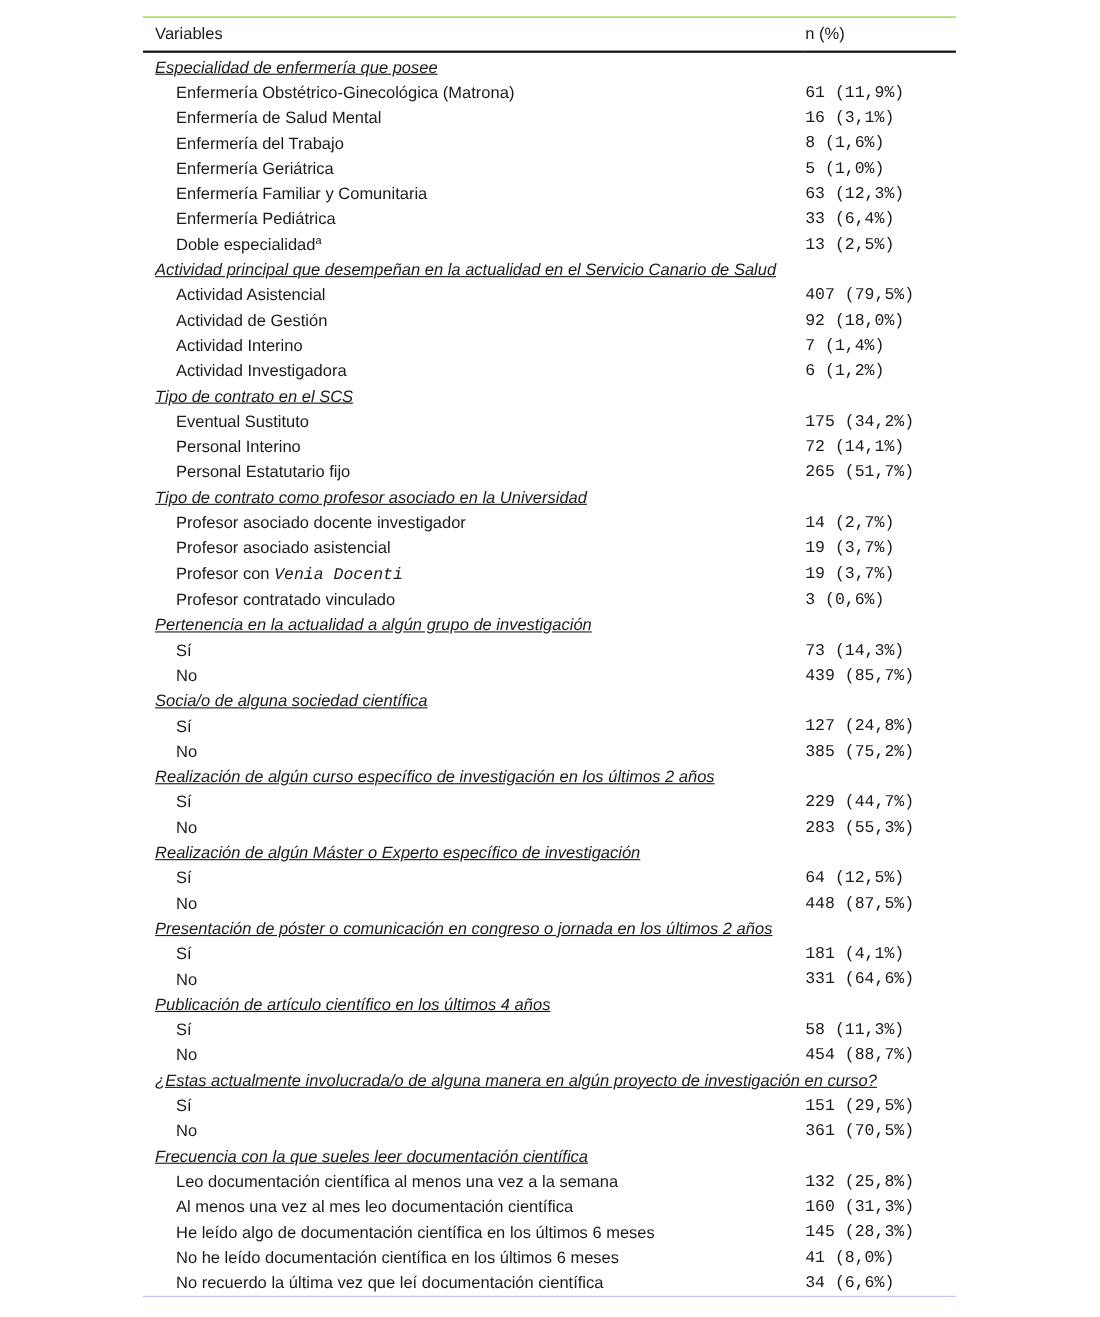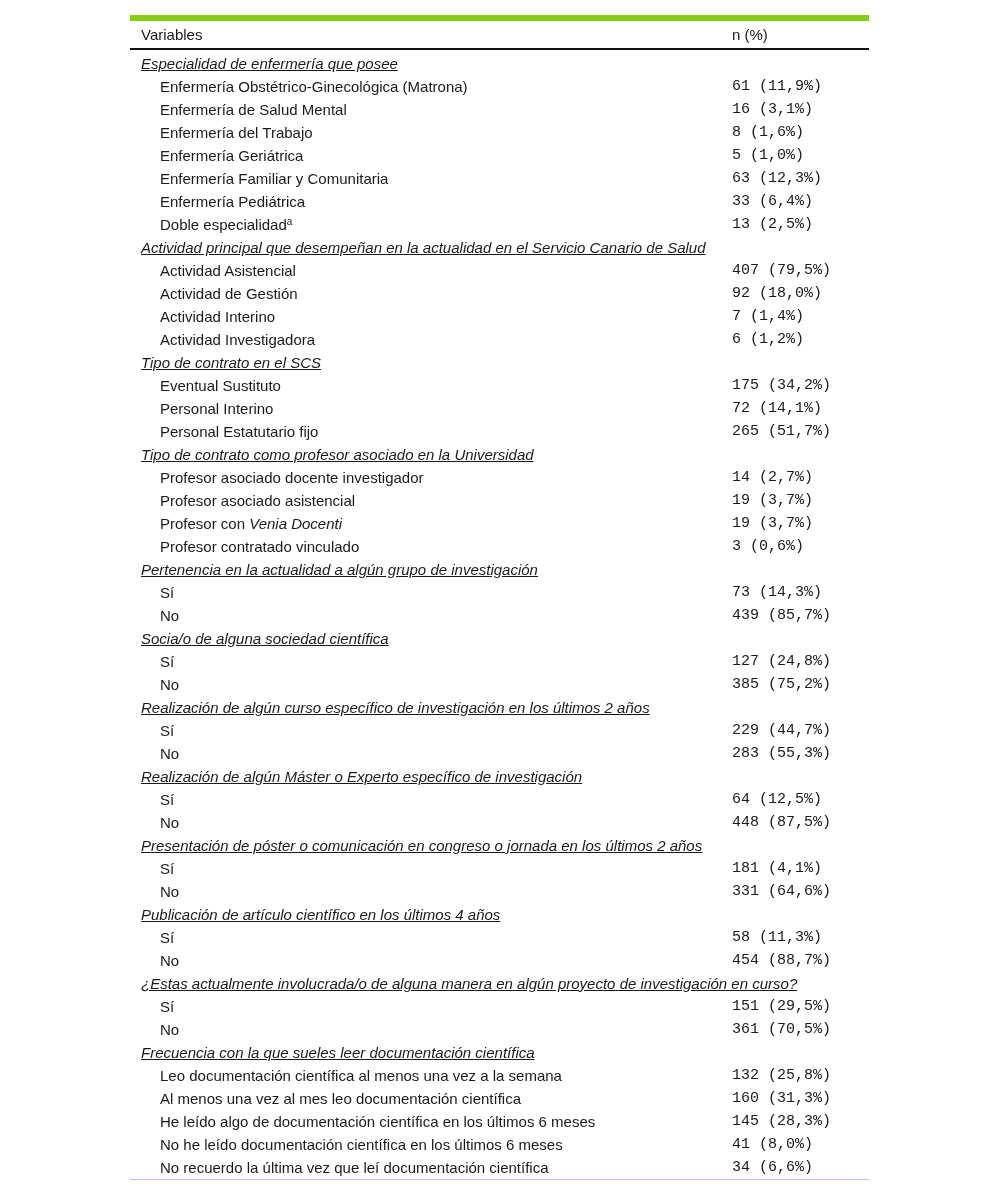--- a/index.html
+++ b/index.html
@@ -1,29 +1,29 @@
 <!DOCTYPE html>
 <html><head>
 <meta charset="utf-8">
 <style>
   html, body { margin: 0; padding: 0; background: #ffffff; }
   body { width: 1000px; height: 1197px; position: relative; font-family: "Liberation Sans", sans-serif; color: #1a1a1a; }
   .tbl { position: absolute; left: 130px; top: 15px; width: 739px; border-collapse: collapse; font-size: 15px; }
   .tbl thead tr { height: 31px; }
-  .tbl thead th { font-weight: normal; text-align: left; padding: 0 0 0 11px; border-top: 6px solid #84cc16; border-bottom: 2px solid #111; vertical-align: middle; }
+  .tbl thead th { font-weight: normal; text-align: left; padding: 0 0 0 11px; border-top: 1px solid #84cc16; border-bottom: 2px solid #111; vertical-align: middle; }
   .tbl tbody tr { height: 23px; }
   .tbl td { padding: 0; vertical-align: middle; white-space: nowrap; line-height: 23px; }
   .tbl td.var { padding-left: 11px; }
   .tbl td.val { width: 137px; font-family: Liberation Mono, monospace; }
   .tbl tr.group td.var { font-style: italic; text-decoration: underline; }
   .tbl tr.item td.var { padding-left: 30px; }
   .tbl tbody tr:last-child td { border-bottom: 1px solid #c4b5fd; }
   .tbl tbody tr.first td { padding-top: 2px; }
   sup { font-size: 10px; vertical-align: 5px; line-height: 0; }
-  em { font-style: italic; }
+  em { font-style: italic; font-family: Liberation Mono, monospace; }
 </style>
 </head>
 <body>
 
 <table class="tbl">
   <thead>
     <tr>
       <th>Variables</th>
       <th class="val" style="padding-left:0">n (%)</th>
     </tr>

